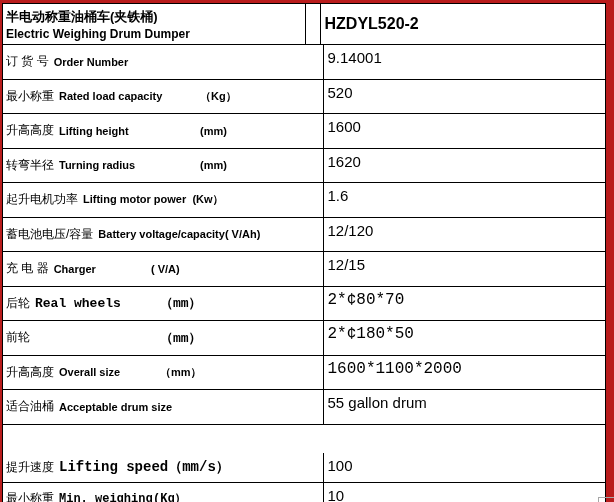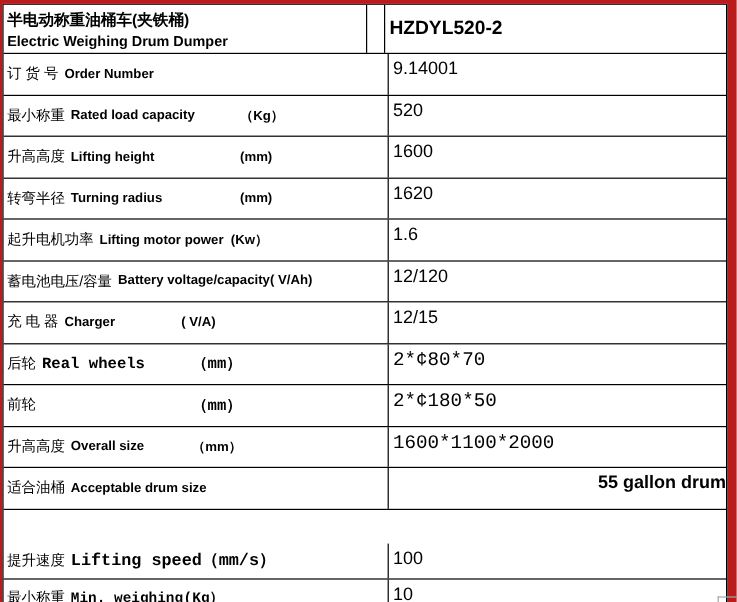--- a/index.html
+++ b/index.html
@@ -28,21 +28,21 @@
   .unit{position:absolute;font-size:11px;font-weight:bold;white-space:pre;}
   .u197{left:197px;}
   .u157{left:157px;}
   .u150{left:150px;}
   .u148{left:148px;}
   .mono .en,.mono .unit{font-family:"Liberation Mono","DejaVu Sans Mono",monospace;font-size:13px;}
   .mono.big .en{font-size:14px;}
   .mono.msmall .en,.mono.msmall .unit{font-size:12px;}
   .value{flex:1;padding:4px 0 0 4px;font-size:15px;}
   .value.mono-v{font-family:"Liberation Mono","DejaVu Sans Mono",monospace;font-size:16px;}
-  .value.bold-v{font-weight:bold;text-align:right;}
+  .value.bold-v{font-weight:normal;}
   
   .corner-artifact{position:absolute;left:598px;top:497px;width:16px;height:5px;border-left:1px solid #a6a6a6;border-top:1px solid #a6a6a6;}
 </style>
 </head>
 <body>
 
 <div class="canvas">
   <div class="spec-table">
 
     <div class="tr h40">

